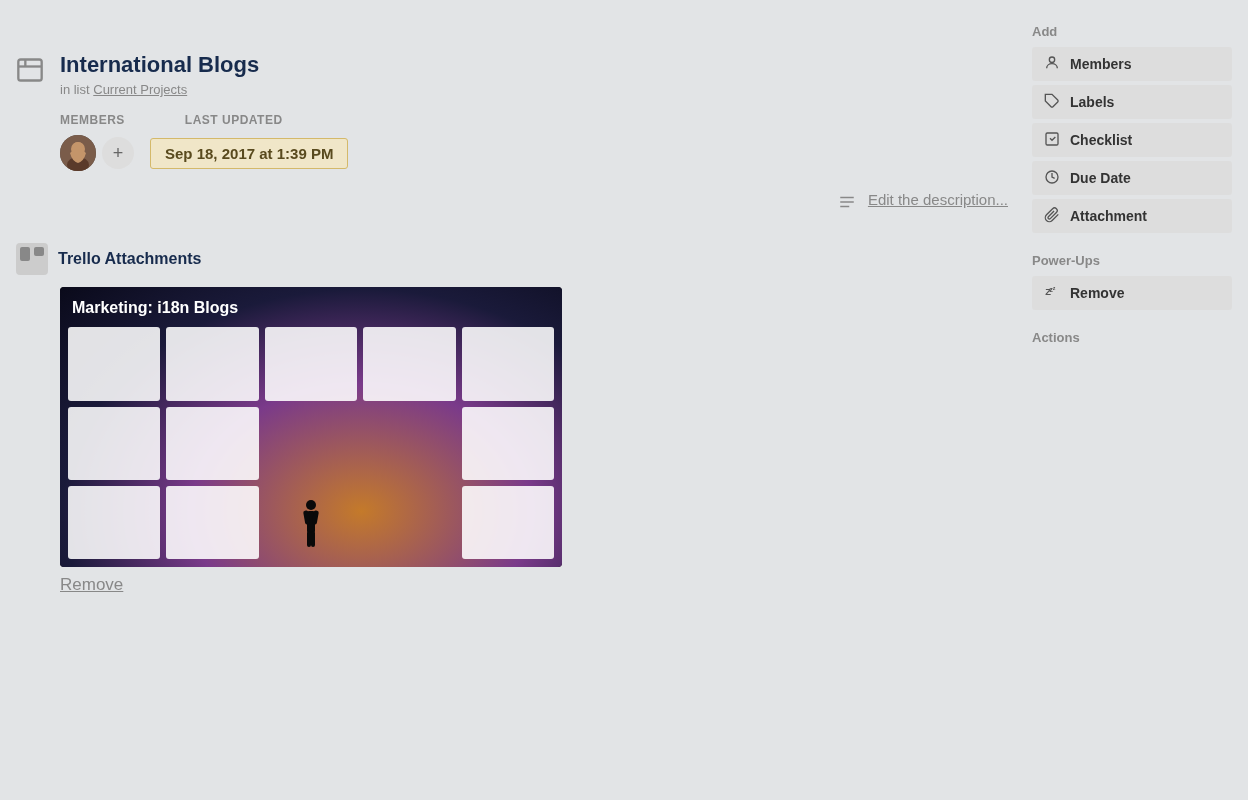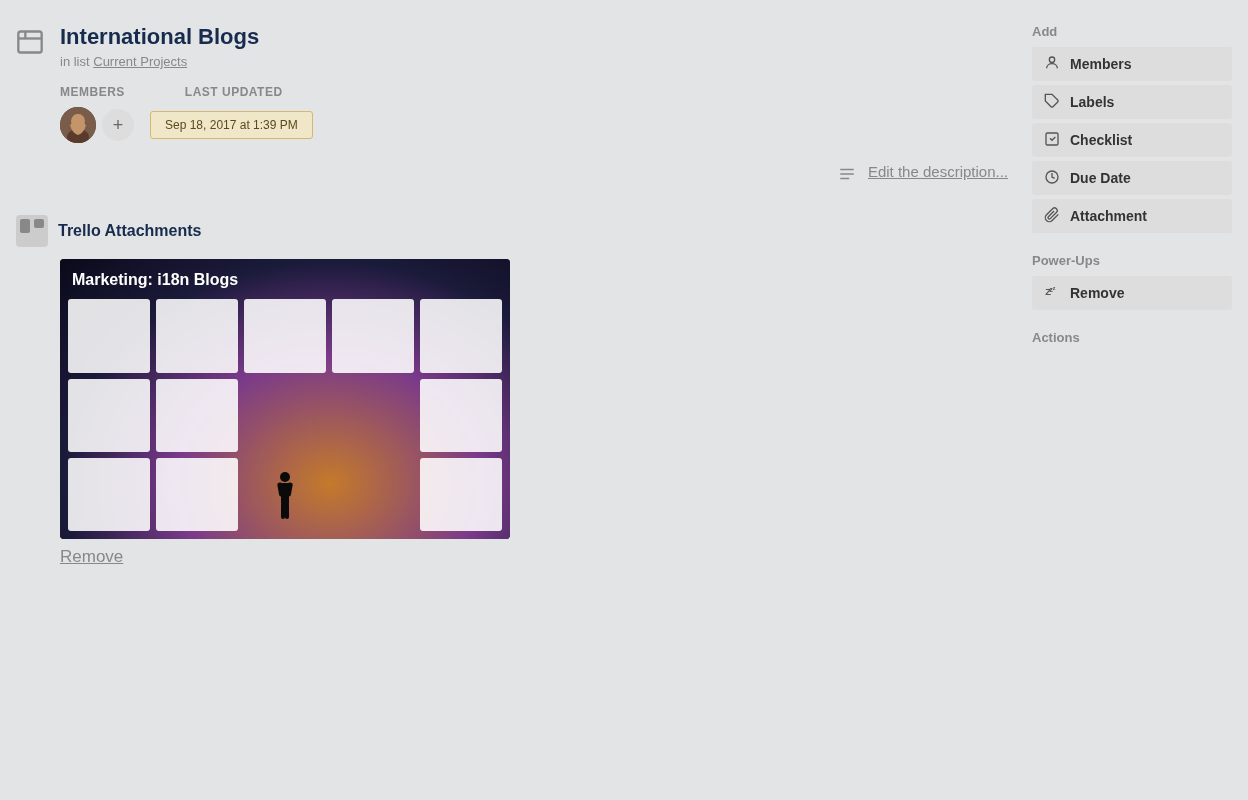--- a/index.html
+++ b/index.html
@@ -12,20 +12,21 @@
     .modal-container {
       display: flex;
       padding: 24px 16px;
       gap: 24px;
       max-width: 1248px;
       margin: 0 auto;
     }
     .main-content {
       flex: 1;
       min-width: 0;
+      margin-top: 28px;
     }
     .card-header {
       display: flex;
       align-items: flex-start;
       gap: 12px;
       margin-bottom: 16px;
     }
     .card-icon {
       width: 32px;
       height: 32px;
@@ -90,23 +91,23 @@
       color: #666;
       display: flex;
       align-items: center;
       justify-content: center;
     }
     .date-badge {
       background: #f0e6c8;
       border: 1px solid #d4b96a;
       border-radius: 3px;
       padding: 6px 14px;
-      font-size: 12px;
+      font-size: 15px;
       color: #594a1e;
-      font-weight: 400;
+      font-weight: 700;
     }
     .description-section {
       display: flex;
       align-items: flex-start;
       gap: 12px;
       margin-left: 44px;
       margin-bottom: 28px;
       justify-content: flex-end;
     }
     .desc-icon {
@@ -136,21 +137,21 @@
       color: #888;
     }
     .section-title {
       font-size: 16px;
       font-weight: 700;
       color: #172b4d;
     }
     .attachment-card {
       border-radius: 4px;
       overflow: hidden;
-      width: 450px;
+      width: 502px;
       margin-left: 44px;
       position: relative;
     }
     .attachment-preview {
       width: 100%;
       height: 280px;
       background: #111;
       position: relative;
     }
     .attachment-title {

